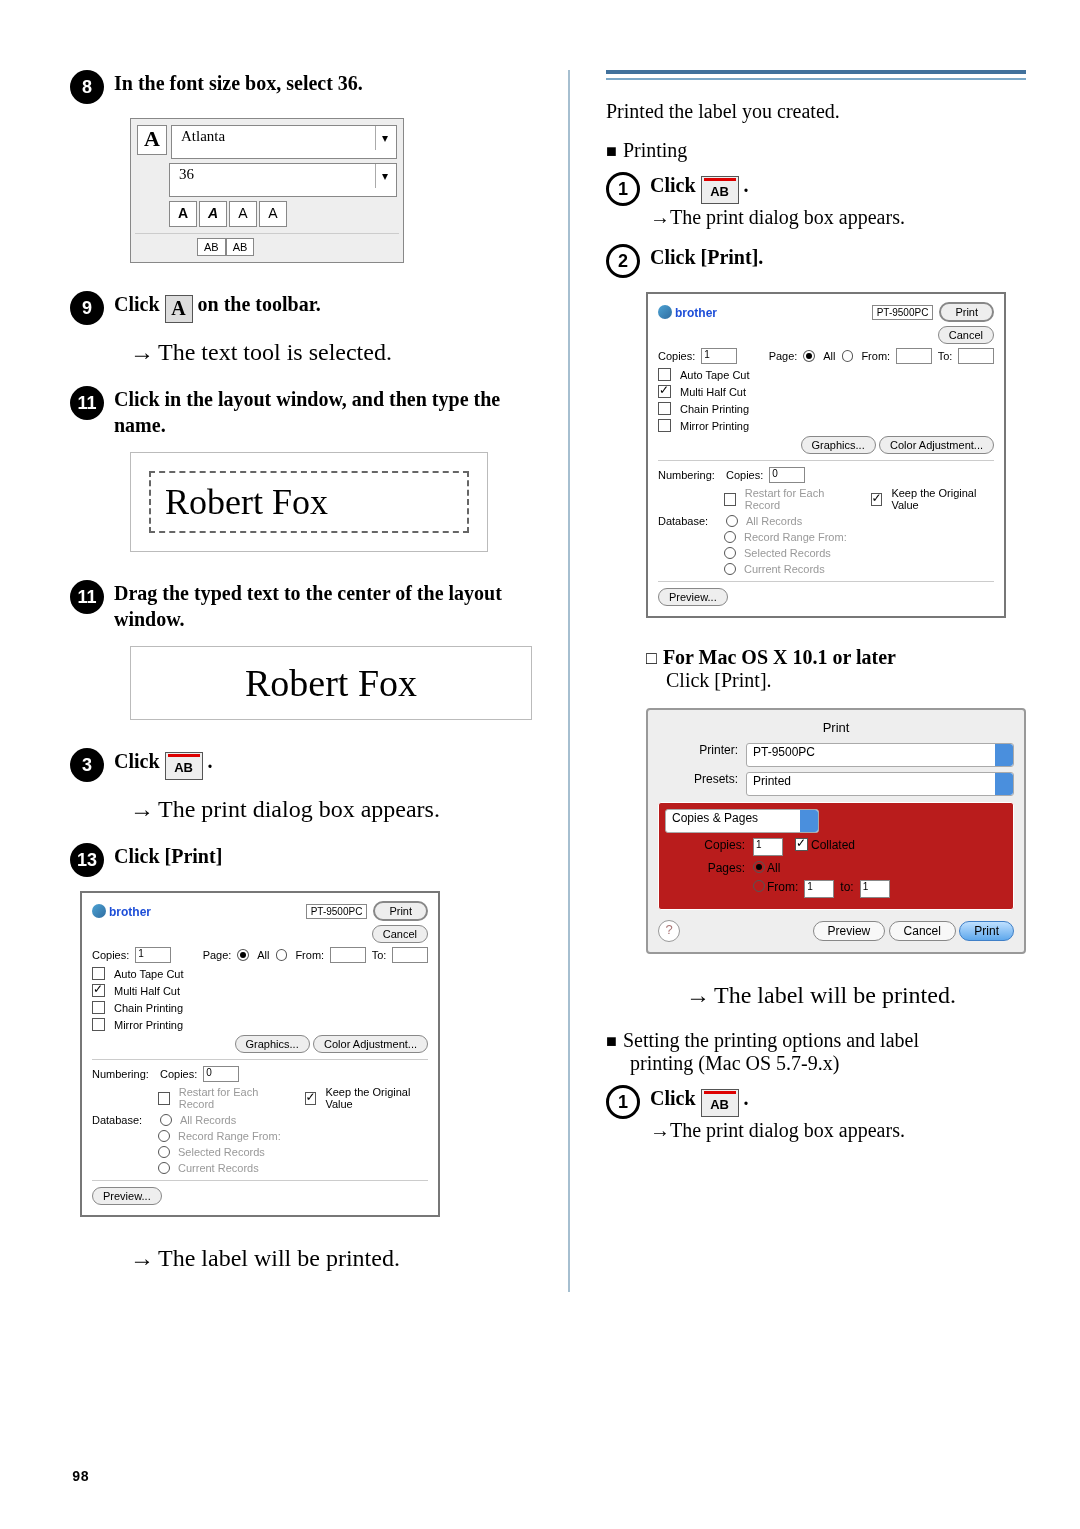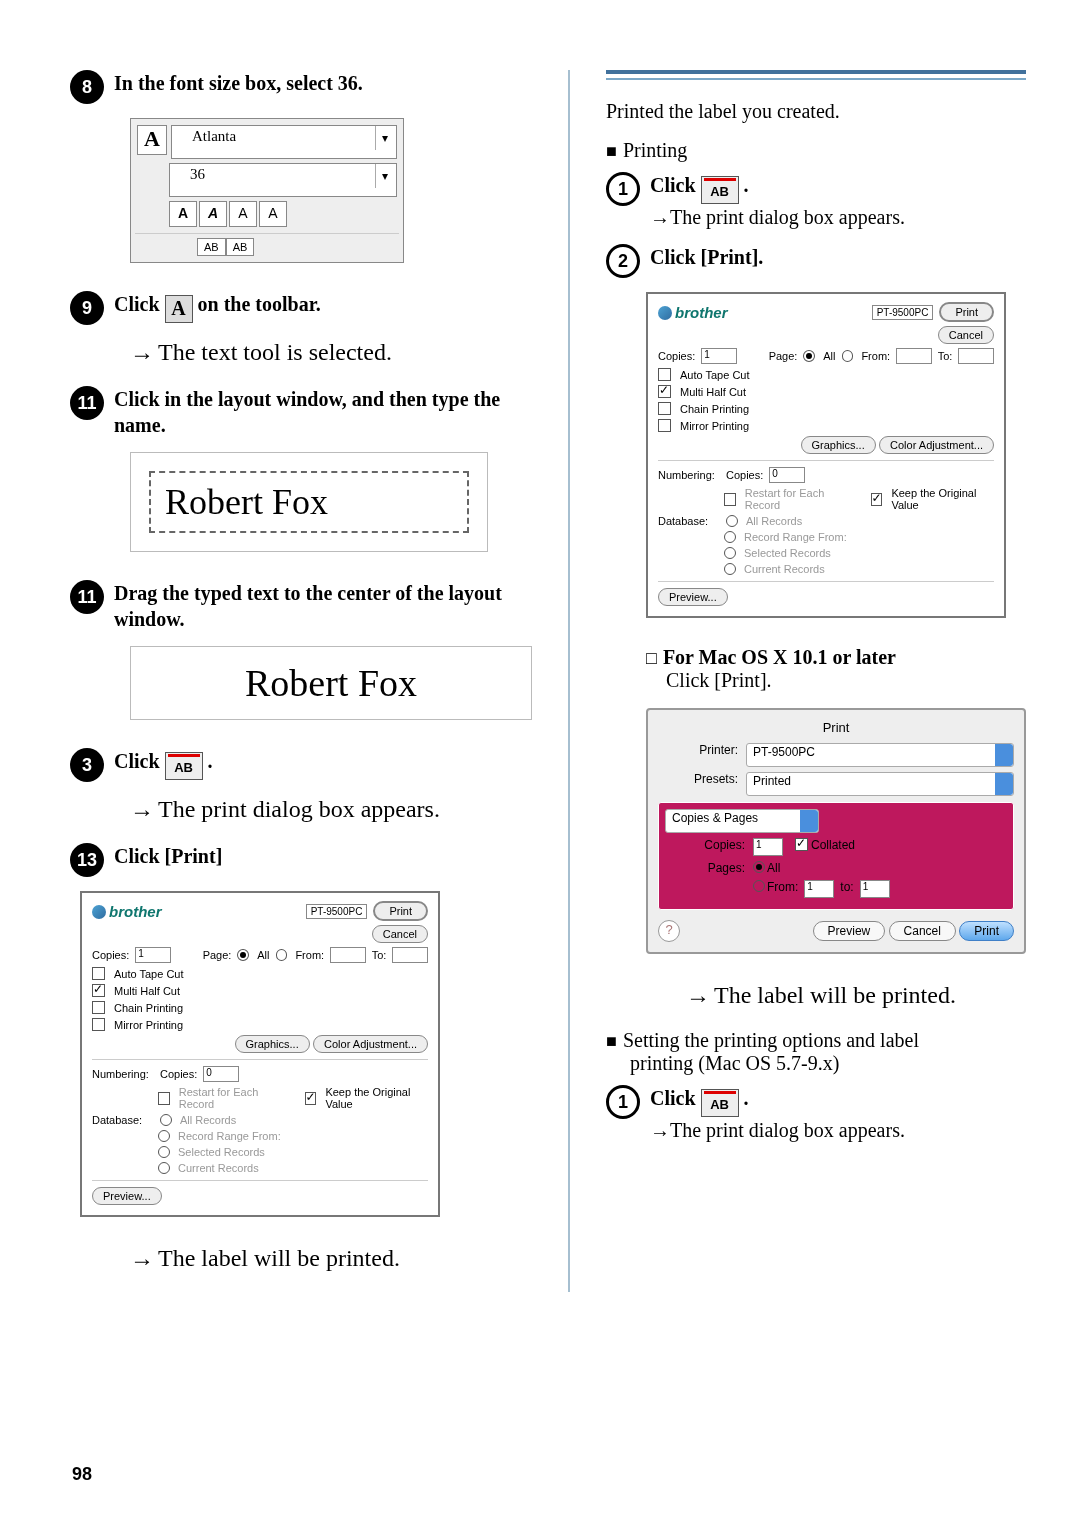--- a/index.html
+++ b/index.html
@@ -11,36 +11,36 @@
   .bullet{flex:0 0 34px;height:34px;border-radius:50%;background:#000;color:#fff;font-family:Arial,Helvetica,sans-serif;font-weight:700;font-size:18px;display:flex;align-items:center;justify-content:center;margin-right:10px}
   .bullet.open{background:#fff;border:3px solid #000;color:#000;box-sizing:border-box}
   .step-body{flex:1;font-size:20px;line-height:1.3}
   .bold{font-weight:700}
   .arrow-line{margin-left:60px;font-size:24px;margin-bottom:20px}
   .arrow-line::before{content:"\2192";margin-right:4px}
   .fig{margin:12px 0 28px 60px}
   .fontbox{width:260px;border:1px solid #888;background:#eee;padding:6px}
   .fb-row{display:flex;align-items:stretch;margin-bottom:4px}
   .fb-a{width:28px;height:28px;border:1px solid #888;background:#fff;font-family:"Times New Roman",serif;font-size:22px;font-weight:700;text-align:center;line-height:26px;margin-right:4px}
-  .fb-sel{flex:1;height:28px;border:1px solid #888;background:#fff;font-size:15px;padding:2px 20px;position:relative}
+  .fb-sel{flex:1;height:28px;border:1px solid #888;background:#fff;font-size:15px;padding:2px 9px;position:relative}
   .fb-sel::after{content:"\25BE";position:absolute;right:2px;top:0;width:18px;text-align:center;border-left:1px solid #aaa;font-size:12px;line-height:24px}
   .fb-styles{display:flex;gap:2px;margin-left:32px}
   .fb-btn{width:26px;height:24px;border:1px solid #888;background:#fff;font-size:14px;text-align:center;line-height:22px;font-family:Arial}
   .abbar{margin-top:4px;margin-left:60px;display:flex;gap:0}
   .abbar span{border:1px solid #888;background:#fff;font-size:11px;padding:2px 6px;font-family:Arial}
   .hline{height:1px;background:#ccc;margin:6px 0 4px -2px;width:calc(100% + 4px)}
   .iconA{display:inline-block;width:26px;height:26px;border:1px solid #555;background:#ddd;font-family:"Times New Roman",serif;font-size:20px;font-weight:700;text-align:center;line-height:24px;vertical-align:-4px}
   .iconAB{display:inline-block;width:36px;height:26px;border:1px solid #555;background:#eee;font-family:Arial;font-size:13px;font-weight:700;text-align:center;line-height:22px;vertical-align:-4px}
   .iconAB::before{content:"";display:block;height:3px;background:#d00;margin:1px 2px 0 2px}
   .namebox{border:1px solid #bbb;padding:18px;width:320px}
   .namebox-inner{border:2px dashed #666;padding:8px 14px;font-size:36px;font-family:"Times New Roman",serif}
   .namebox2{border:1px solid #bbb;padding:14px 40px;width:320px;text-align:center;font-size:38px;font-family:"Times New Roman",serif}
   .dlg-brother{border:2px solid #777;background:#fff;width:360px;font-family:Arial,Helvetica,sans-serif;font-size:12px;padding:8px 10px 10px 10px;box-sizing:border-box}
   .dlg-brother .hdr{display:flex;align-items:center;justify-content:space-between;margin-bottom:4px}
-  .logoB{font-weight:700;font-style:italic;color:#0f766e;font-size:15px}
+  .logoB{font-weight:700;color:#1d4ed8;font-size:12px}
   .logoB .dot{display:inline-block;width:14px;height:14px;border-radius:50%;background:linear-gradient(135deg,#4da3d4,#2f6ca0);vertical-align:-2px;margin-right:3px}
   .pt9500{border:1px solid #888;font-size:10px;padding:1px 4px;background:#fff}
   .btnP{border:2px solid #888;background:#eee;font-size:11px;padding:0 14px;height:20px;border-radius:10px;font-family:Arial}
   .btnS{border:1px solid #888;background:#eee;font-size:11px;padding:0 10px;height:18px;border-radius:9px;font-family:Arial}
   .dlg-brother .row{display:flex;align-items:center;gap:6px;margin:4px 0}
   .tinylabel{font-size:11px}
   .tinyinput{border:1px solid #888;width:30px;height:14px;font-size:10px;padding:0 2px;background:#fff;display:inline-block}
   .radio{display:inline-block;width:10px;height:10px;border:1px solid #555;border-radius:50%;margin-right:2px;position:relative;vertical-align:-1px}
   .radio.on::after{content:"";position:absolute;inset:2px;border-radius:50%;background:#000}
   .chk{display:inline-block;width:11px;height:11px;border:1px solid #555;margin-right:3px;vertical-align:-1px;background:#fff;position:relative}
@@ -51,25 +51,25 @@
   .titlebars .bar2{height:2px;background:#7aa7c7;margin-bottom:20px}
   .subh{font-weight:400;font-size:20px;margin:16px 0 10px 0}
   .black-sq{font-size:18px;margin-right:6px}
   .open-sq{font-size:18px;margin-right:6px}
   .macdlg{border:2px solid #999;background:#eee;width:380px;font-family:"Lucida Grande",Arial,sans-serif;font-size:12px;border-radius:4px;padding:10px;box-sizing:border-box}
   .macdlg .title{text-align:center;font-weight:400;font-size:13px;margin-bottom:8px}
   .macrow{display:flex;align-items:flex-start;margin:5px 0}
   .macrow label{width:80px;text-align:right;margin-right:8px}
   .macsel{flex:1;height:20px;background:#fff;border:1px solid #aaa;border-radius:3px;font-size:12px;padding:1px 6px;position:relative}
   .macsel::after{content:"";position:absolute;right:0;top:0;width:18px;height:100%;background:#4a8fdd;border-top-right-radius:3px;border-bottom-right-radius:3px}
-  .macfield{border:1px solid #fff;border-radius:3px;background:#be185d;padding:6px}
+  .macfield{border:1px solid #fff;border-radius:3px;background:#b91c1c;padding:6px}
   .macbtn{border:1px solid #888;background:#f8f8f8;border-radius:10px;padding:2px 14px;font-size:12px;font-family:inherit}
   .macbtn.primary{background:linear-gradient(#bfe0ff,#5fa8ec);border-color:#3f7fc7;color:#000}
   .qmark{display:inline-block;width:20px;height:20px;border:1px solid #999;border-radius:50%;text-align:center;line-height:18px;font-size:13px;color:#a77;background:#fff}
-  .pagenum{position:absolute;left:72px;bottom:44px;font-family:Liberation Sans, sans-serif;font-weight:700;font-size:18px}
+  .pagenum{position:absolute;left:72px;bottom:44px;font-family:Liberation Mono, monospace;font-weight:700;font-size:14px}
   .sep-line{border-top:1px solid #ccc;margin:6px 0}
 </style>
 </head>
 <body>
 
 <div class="page">
 <div class="cols">
 
 <div class="col">
 

